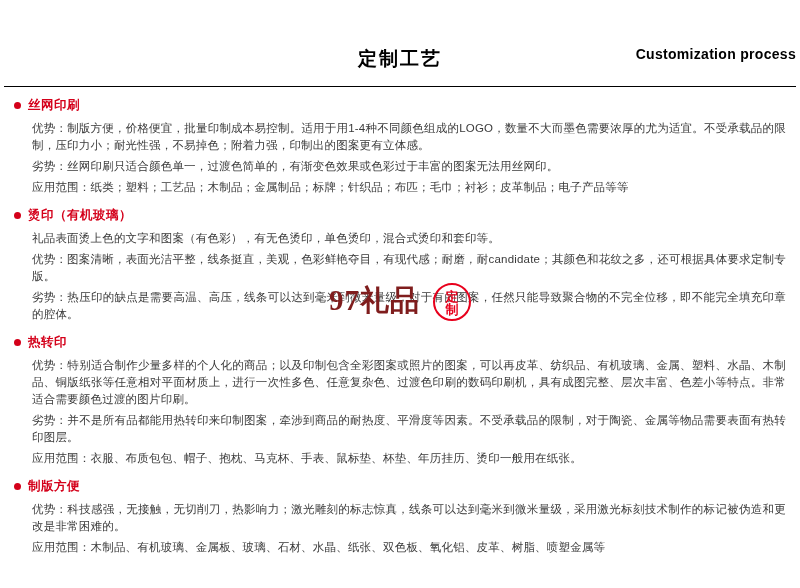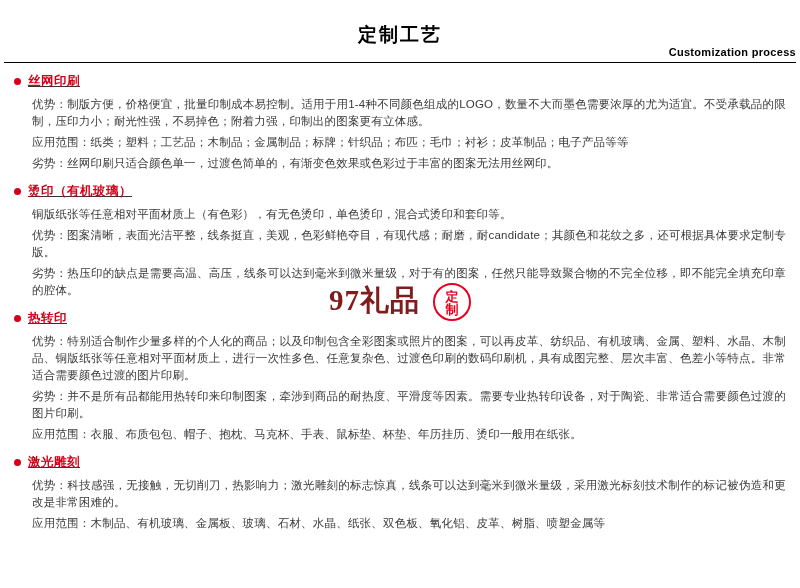--- a/index.html
+++ b/index.html
@@ -17,34 +17,34 @@
   }
   .page {
     position: relative;
     width: 800px;
     height: 588px;
     box-sizing: border-box;
   }
   
   .header {
     position: relative;
-    padding-top: 22px;
+    padding-top: 46px;
     text-align: center;
   }
   .header-title {
     font-size: 19px;
     font-weight: bold;
     color: #000000;
     letter-spacing: 2px;
   }
   .header-sub {
     position: absolute;
     right: 4px;
     top: 46px;
-    font-size: 11px;
+    font-size: 14px;
     font-weight: bold;
     color: #000000;
     letter-spacing: 0.3px;
   }
   .header-rule {
     margin: 14px 4px 0 4px;
     border: 0;
     border-top: 1px solid #000000;
     height: 0;
   }
@@ -52,21 +52,20 @@
   .content {
     padding: 10px 14px 0 14px;
   }
   .section {
     margin-bottom: 11px;
   }
   .sec-head {
     display: flex;
     align-items: center;
     margin-bottom: 6px;
-    text-decoration: underline;
   }
   .bullet {
     width: 7px;
     height: 7px;
     border-radius: 50%;
     background: #d4001a;
     margin-right: 7px;
     flex: 0 0 auto;
   }
   .sec-title {
@@ -135,48 +134,48 @@
   </div>
 
   <div class="content">
 
     <div class="section">
       <div class="sec-head">
         <span class="bullet"></span>
         <span class="sec-title">丝网印刷</span>
       </div>
       <p class="para">优势：制版方便，价格便宜，批量印制成本易控制。适用于用1-4种不同颜色组成的LOGO，数量不大而墨色需要浓厚的尤为适宜。不受承载品的限制，压印力小；耐光性强，不易掉色；附着力强，印制出的图案更有立体感。</p>
+      <p class="para">劣势：丝网印刷只适合颜色单一，过渡色简单的，有渐变色效果或色彩过于丰富的图案无法用丝网印。</p>
       <p class="para">应用范围：纸类；塑料；工艺品；木制品；金属制品；标牌；针织品；布匹；毛巾；衬衫；皮革制品；电子产品等等</p>
-      <p class="para">劣势：丝网印刷只适合颜色单一，过渡色简单的，有渐变色效果或色彩过于丰富的图案无法用丝网印。</p>
     </div>
 
     <div class="section">
       <div class="sec-head">
         <span class="bullet"></span>
         <span class="sec-title">烫印（有机玻璃）</span>
       </div>
-      <p class="para">铜版纸张等任意相对平面材质上（有色彩），有无色烫印，单色烫印，混合式烫印和套印等。</p>
+      <p class="para">礼品表面烫上色的文字和图案（有色彩），有无色烫印，单色烫印，混合式烫印和套印等。</p>
       <p class="para">优势：图案清晰，表面光洁平整，线条挺直，美观，色彩鲜艳夺目，有现代感；耐磨，耐candidate；其颜色和花纹之多，还可根据具体要求定制专版。</p>
       <p class="para">劣势：热压印的缺点是需要高温、高压，线条可以达到毫米到微米量级，对于有的图案，任然只能导致聚合物的不完全位移，即不能完全填充印章的腔体。</p>
     </div>
 
     <div class="section">
       <div class="sec-head">
         <span class="bullet"></span>
         <span class="sec-title">热转印</span>
       </div>
       <p class="para">优势：特别适合制作少量多样的个人化的商品；以及印制包含全彩图案或照片的图案，可以再皮革、纺织品、有机玻璃、金属、塑料、水晶、木制品、铜版纸张等任意相对平面材质上，进行一次性多色、任意复杂色、过渡色印刷的数码印刷机，具有成图完整、层次丰富、色差小等特点。非常适合需要颜色过渡的图片印刷。</p>
-      <p class="para">劣势：并不是所有品都能用热转印来印制图案，牵涉到商品的耐热度、平滑度等因素。需要专业热转印设备，对于陶瓷、非常适合需要颜色过渡的图片印刷。</p>
+      <p class="para">劣势：并不是所有品都能用热转印来印制图案，牵涉到商品的耐热度、平滑度等因素。不受承载品的限制，对于陶瓷、金属等物品需要表面有热转印图层。</p>
       <p class="para">应用范围：衣服、布质包包、帽子、抱枕、马克杯、手表、鼠标垫、杯垫、年历挂历、烫印一般用在纸张。</p>
     </div>
 
     <div class="section">
       <div class="sec-head">
         <span class="bullet"></span>
-        <span class="sec-title">激光雕刻</span>
+        <span class="sec-title">制版方便</span>
       </div>
       <p class="para">优势：科技感强，无接触，无切削刀，热影响力；激光雕刻的标志惊真，线条可以达到毫米到微米量级，采用激光标刻技术制作的标记被伪造和更改是非常困难的。</p>
       <p class="para">应用范围：木制品、有机玻璃、金属板、玻璃、石材、水晶、纸张、双色板、氧化铝、皮革、树脂、喷塑金属等</p>
     </div>
 
   </div>
 
   <div class="watermark">
     <div class="wm-text">97礼品</div>
     <div class="wm-stamp">

